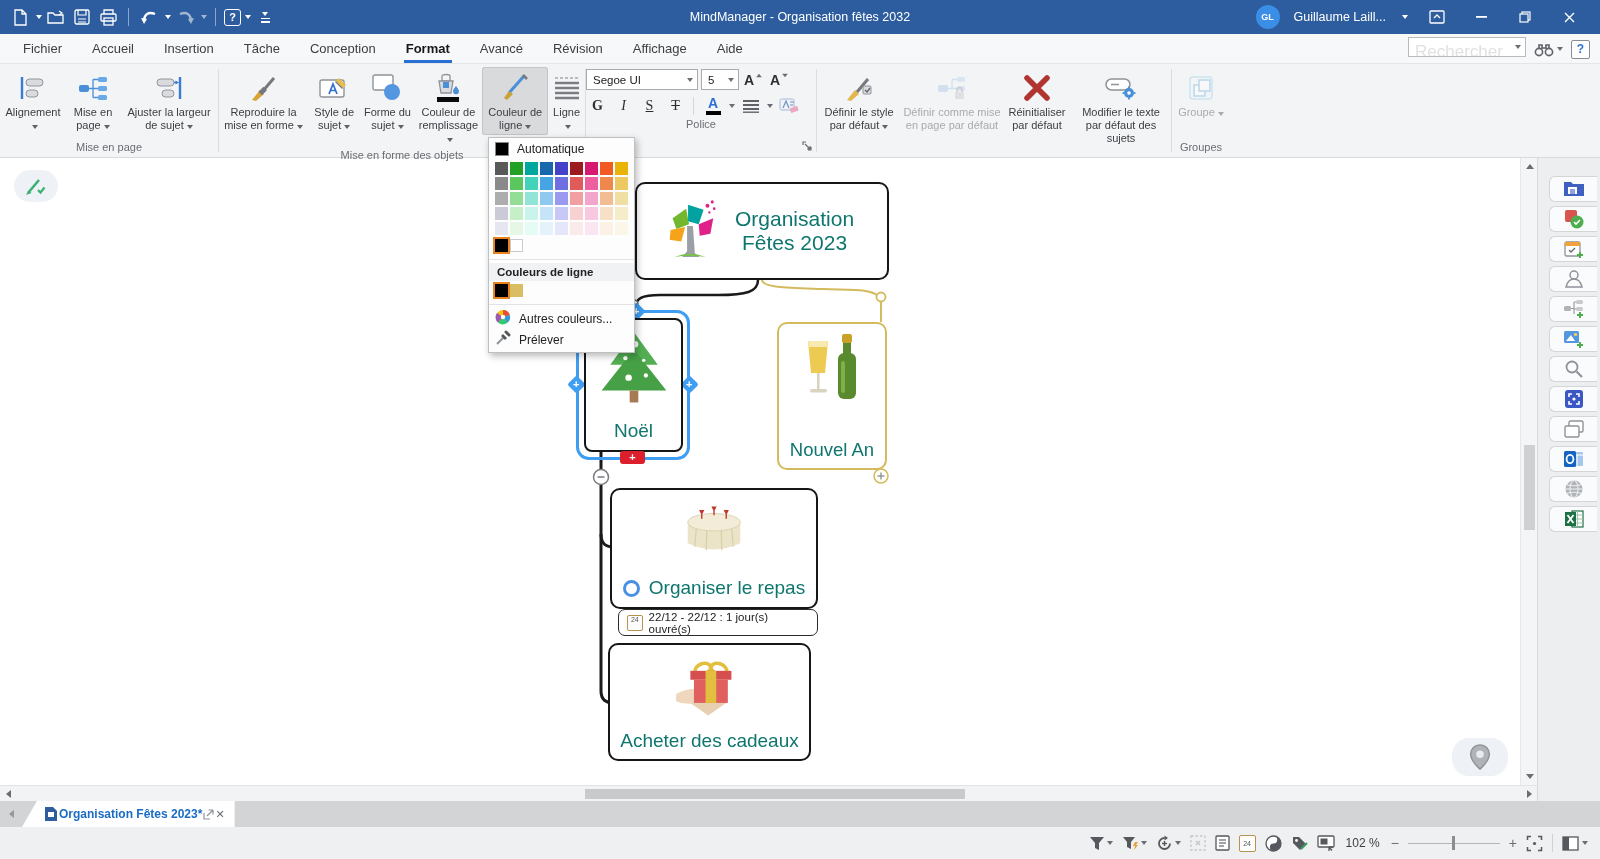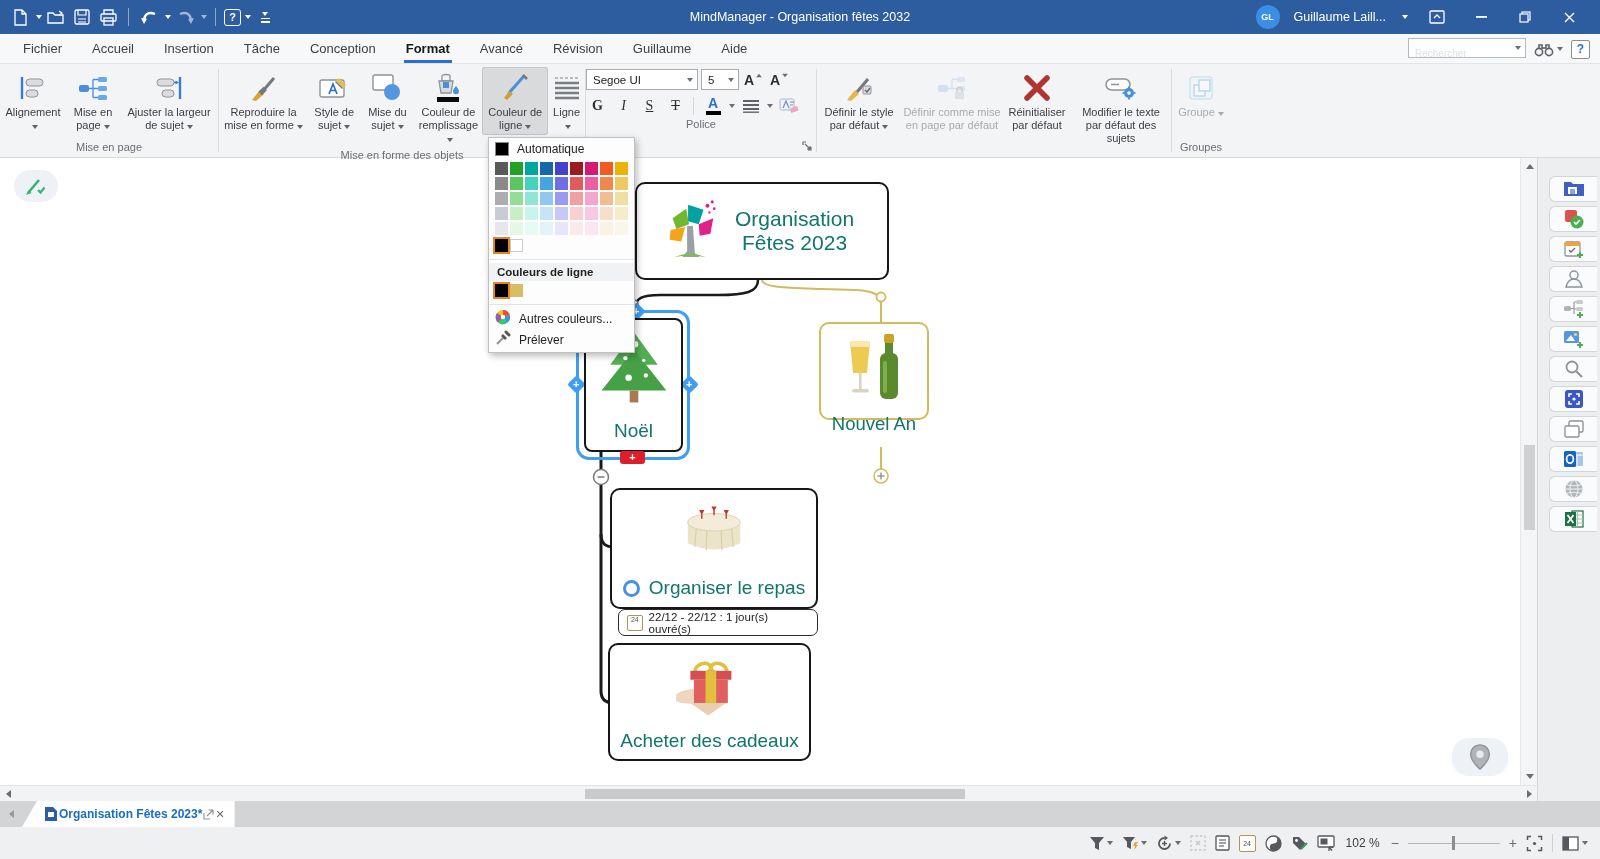--- a/index.html
+++ b/index.html
@@ -22,21 +22,21 @@
   .qa-bars i { display:block; width:9px; height:1.5px; background:#fff; }
 
   
   .menubar { position:absolute; left:0; top:34px; width:1600px; height:30px; background:#f7f8f9; border-bottom:1px solid #e4e5e7; display:flex; align-items:center; z-index:40; }
   .mtabs { display:flex; height:100%; padding-left:8px; }
   .mtab { padding:0 15px; font-size:13px; color:#3d4043; display:flex; align-items:center; position:relative; }
   .mtab.active { font-weight:bold; color:#17181a; }
   .mtab.active::after { content:""; position:absolute; left:13px; right:13px; bottom:0; height:3px; background:#2a6fd6; }
   .menubar-right { position:absolute; right:10px; top:0; height:30px; display:flex; align-items:center; gap:8px; }
   .msearch { position:relative; }
-  .msearch input { width:118px; height:20px; border:1px solid #b9babc; font-size:10px; padding:11px 16px 0 6px; color:#555; outline:none; font-family:inherit; }
+  .msearch input { width:118px; height:20px; border:1px solid #b9babc; font-size:17px; padding:11px 16px 0 6px; color:#555; outline:none; font-family:inherit; }
   .msearch input::placeholder { color:#e0e1e2; }
   .msearch .dcaret { position:absolute; right:5px; top:8px; }
   .dcaret { width:0; height:0; border-left:3.5px solid transparent; border-right:3.5px solid transparent; border-top:4px solid #6a6e73; display:inline-block; }
   .mhelp { width:19px; height:19px; border:1.5px solid #8a8d91; border-radius:2px; display:flex; align-items:center; justify-content:center; color:#2a6fd6; font-weight:bold; font-size:12px; background:#fff; }
 
   
   .ribbon { position:absolute; left:0; top:64px; width:1600px; height:94px; background:#f3f4f6; border-bottom:1px solid #d9dadc; display:flex; z-index:30; }
   .rgroup { position:relative; display:flex; flex-direction:column; height:100%; }
   .btnrow { flex:1; display:flex; justify-content:center; align-items:flex-start; padding-top:3px; }
   .gname { height:18px; text-align:center; font-size:11px; color:#6a6e73; line-height:16px; }
@@ -215,21 +215,21 @@
 <div class="menubar">
   <div class="mtabs">
       <div class="mtab">Fichier</div>
       <div class="mtab">Accueil</div>
       <div class="mtab">Insertion</div>
       <div class="mtab">Tâche</div>
       <div class="mtab">Conception</div>
       <div class="mtab active">Format</div>
       <div class="mtab">Avancé</div>
       <div class="mtab">Révision</div>
-      <div class="mtab">Guillaume</div>
+      <div class="mtab">Affichage</div>
       <div class="mtab">Aide</div>
     </div>
   <div class="menubar-right">
     <span class="msearch">
       <input type="text" placeholder="Rechercher" style="">
       <span class="dcaret"></span>
     </span>
     <span style="display:flex;align-items:center">
       <svg width="20" height="15" viewBox="0 0 20 15">
           <circle cx="5" cy="10" r="3.6" fill="none" stroke="#5f6368" stroke-width="1.6"></circle>
@@ -310,21 +310,21 @@
         </span>
         <div class="rlabel"><span>Style de sujet</span><span class="bcaret"></span></div>
       </div>
       <div class="rbtn" style="width:56px">
         <span class="ric">
           <svg width="30" height="28" viewBox="0 0 30 28">
               <rect x="1" y="1" width="20" height="15" rx="2" fill="#fff" stroke="#8f9399" stroke-width="1.4"></rect>
               <circle cx="20" cy="18" r="8" fill="#5596e0"></circle>
             </svg>
         </span>
-        <div class="rlabel"><span>Mise du sujet</span><span class="bcaret"></span></div>
+        <div class="rlabel"><span>Forme du sujet</span><span class="bcaret"></span></div>
       </div>
       <div class="rbtn" style="width:70px">
         <span class="ric">
           <svg width="28" height="30" viewBox="0 0 28 30">
               <path d="M8,3 C8,1 16,1 16,3 L16,8 L8,8 Z" fill="none" stroke="#8f9399" stroke-width="1.3"></path>
               <path d="M5,8 h14 l-2,12 h-10 z" fill="#d9dbde" stroke="#8f9399" stroke-width="1.3"></path>
               <rect x="9" y="9" width="6" height="6" fill="#4a90d9"></rect>
               <path d="M22,13 c0,0 3,3.4 3,5.2 a3,3 0 1 1 -6,0 C19,16.4 22,13 22,13 z" fill="#4a90d9"></path>
               <rect x="3" y="24" width="22" height="5" fill="#0b0b0b"></rect>
             </svg>
@@ -673,21 +673,21 @@
           <circle cx="47" cy="44" r="2" fill="#fff"></circle>
         </svg>
     </span>
     <span class="tlabel">Noël</span>
   </div>
 
   <div class="redbadge" style="left:620px;top:293px">
       <span>+</span>
     </div>
 
-  <div class="topic" style="left:819px;top:164px;width:110px;height:98px;border:2px solid #d3ba5e;justify-content:space-between;padding:7px 0 7px">
+  <div class="topic" style="left:777px;top:164px;width:110px;height:148px;border:2px solid #d3ba5e;justify-content:space-between;padding:7px 0 7px">
     <span>
       <svg width="76" height="78" viewBox="0 0 76 78">
           <rect x="44" y="22" width="18" height="46" rx="6" fill="#5a8a2e"></rect>
           <rect x="49" y="8" width="8" height="18" fill="#5a8a2e"></rect>
           <rect x="48" y="3" width="10" height="9" rx="2" fill="#c9a227"></rect>
           <rect x="47" y="30" width="4" height="32" rx="2" fill="#7fae4a"></rect>
           <polygon points="14,10 34,10 31,42 17,42" fill="#edcb52"></polygon>
           <polygon points="14,10 34,10 33,16 15,16" fill="#f7e9b0"></polygon>
           <rect x="23" y="42" width="2.6" height="16" fill="#d9d4c0"></rect>
           <rect x="16" y="58" width="17" height="3.6" rx="1.8" fill="#d9d4c0"></rect>

